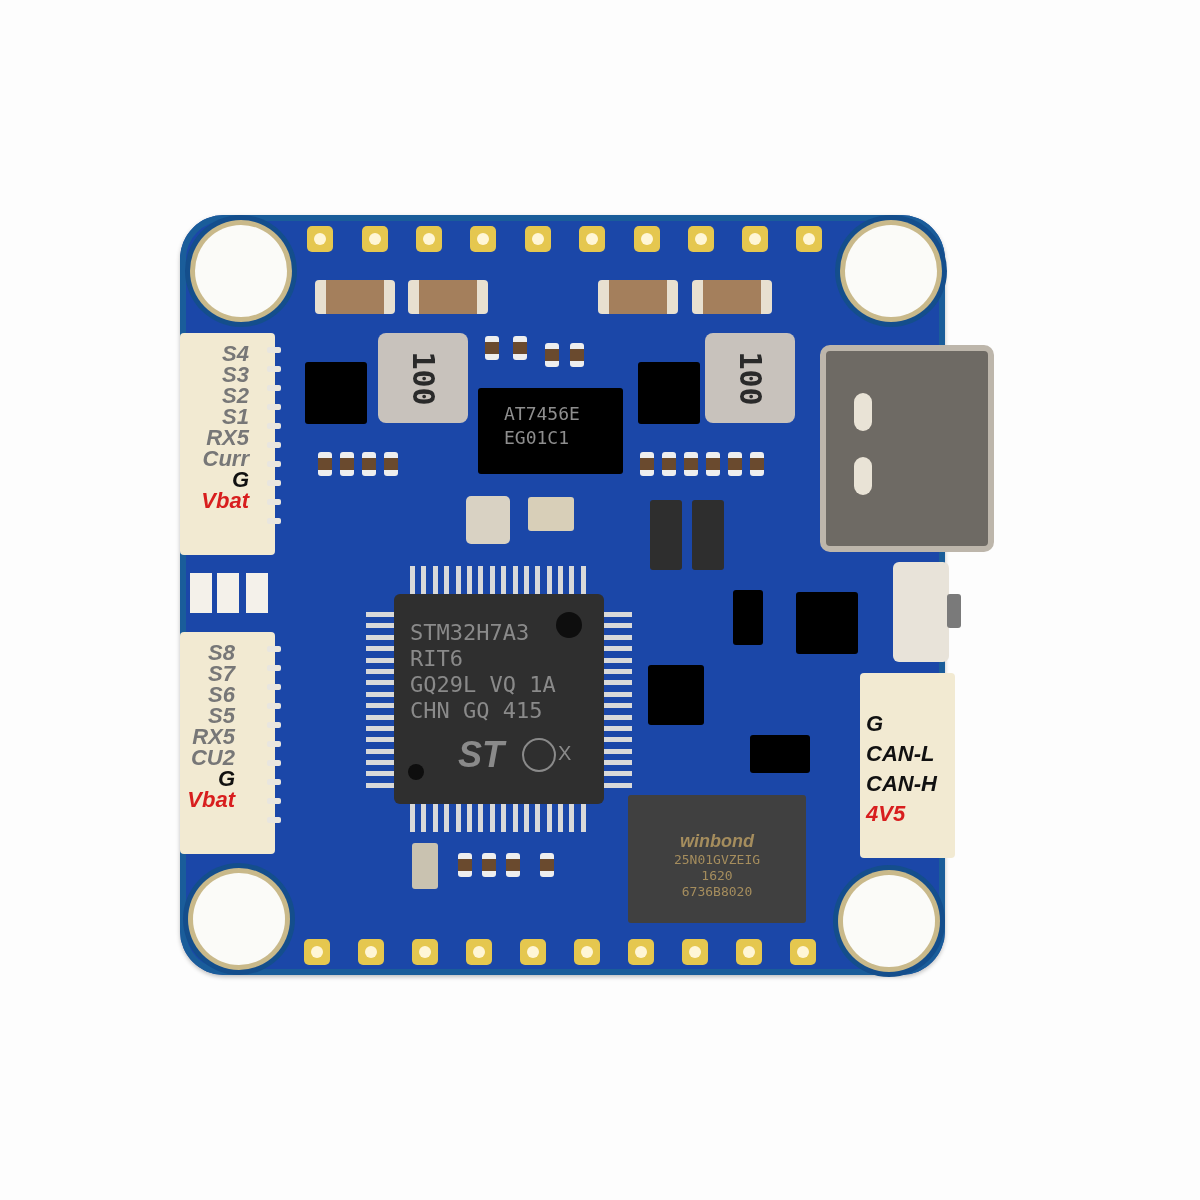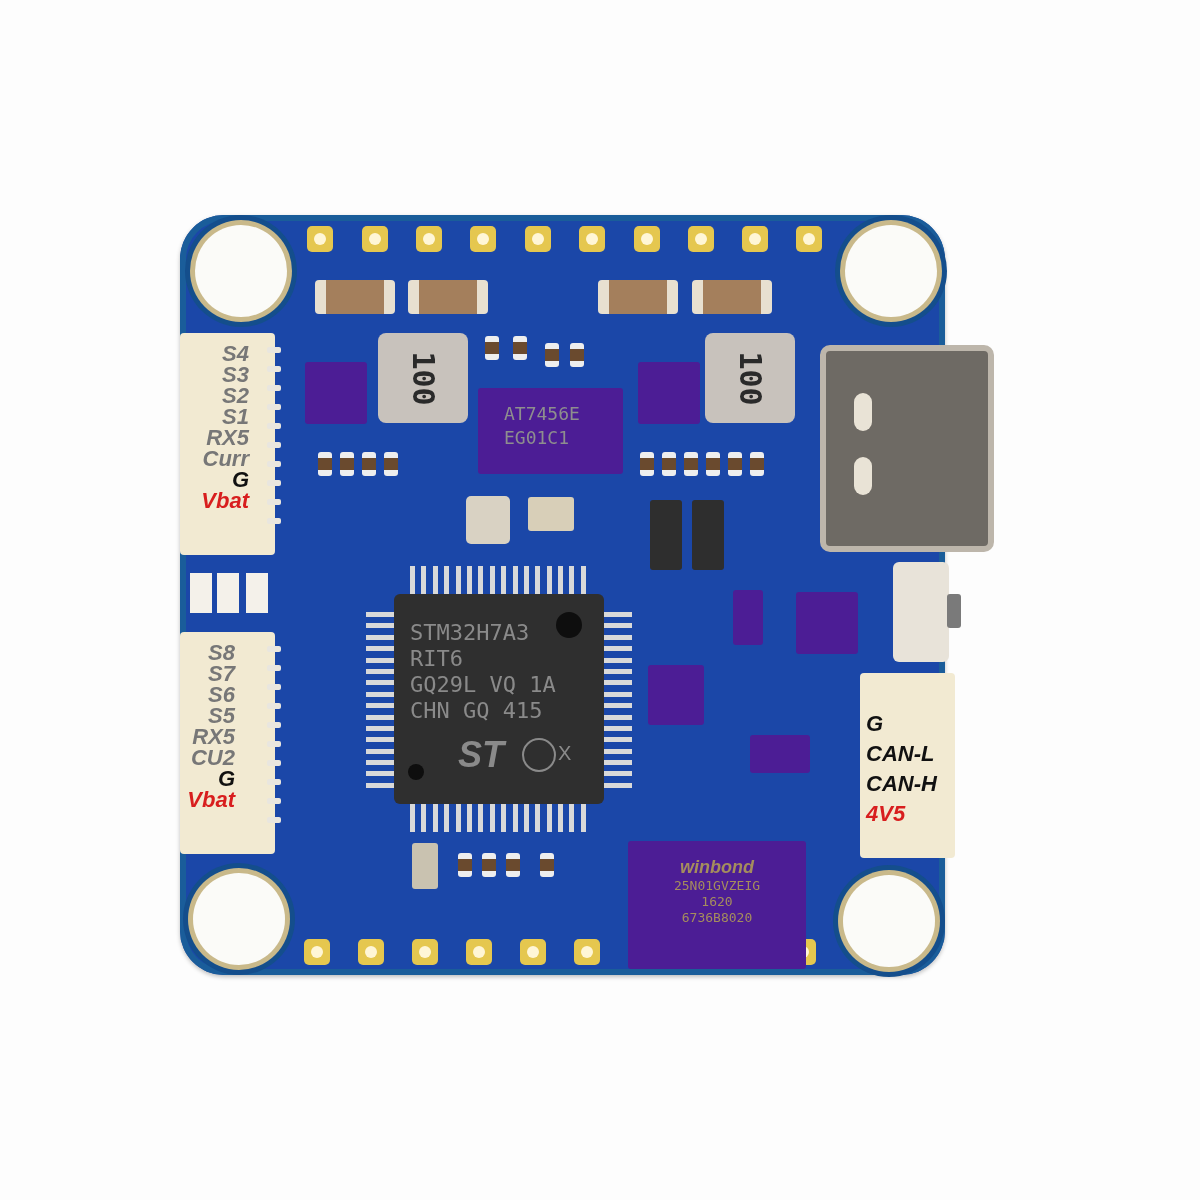--- a/index.html
+++ b/index.html
@@ -5,21 +5,21 @@
   html,body{margin:0;padding:0;background:#fdfdfd;}
   body{width:1200px;height:1200px;position:relative;overflow:hidden;font-family:"Liberation Sans",sans-serif;}
   .board{position:absolute;left:180px;top:215px;width:765px;height:760px;background:#1b47a8;border-radius:44px;
     box-shadow:inset 0 0 0 6px #1a5d9a, 0 2px 4px rgba(0,0,0,.25);}
   .hole{position:absolute;width:92px;height:92px;border-radius:50%;background:#fbfbf8;box-shadow:0 0 0 5px #c9b98a, 0 0 0 10px #144e8c;}
   .pad{position:absolute;width:26px;height:26px;background:#e5c74f;border-radius:5px;}
   .pad::after{content:"";position:absolute;left:7px;top:7px;width:12px;height:12px;border-radius:50%;background:#fff6d6;}
   .cap{position:absolute;background:linear-gradient(90deg,#e8e0d0 0 14%,#a47f5c 14% 86%,#e8e0d0 86%);border-radius:4px;}
   .ind{position:absolute;width:90px;height:90px;background:#c8c2bc;border-radius:8px;display:flex;align-items:center;justify-content:center;}
   .ind span{transform:rotate(90deg);font:bold 30px "DejaVu Sans Mono",monospace;color:#2a2a2a;}
-  .chip{position:absolute;background:#4c1d95;border-radius:3px;color:#8e8e8e;}
+  .chip{position:absolute;background:#000000;border-radius:3px;color:#8e8e8e;}
   .conn{position:absolute;background:#f2ead2;border-radius:4px;}
   .conn .lbl{position:absolute;font-weight:bold;font-size:22px;line-height:21px;text-align:right;font-style:italic;}
   .grey{color:#777;} .blk{color:#111;} .red{color:#d81e1e;}
   .pins{position:absolute;width:14px;}
   .pins i{display:block;height:6px;margin-bottom:13px;background:#e9e6df;border-radius:2px;}
   .smd{position:absolute;width:14px;height:24px;background:linear-gradient(#eee 0 25%,#6a4a2e 25% 75%,#eee 75%);border-radius:3px;}
   .qfp-legs-h i,.qfp-legs-v i{display:block;background:#d9d9d9;}
   .usbc{position:absolute;left:820px;top:345px;width:162px;height:195px;background:#6e6a64;border-radius:10px;border:6px solid #bdb6ab;}
   .usbc .slot{position:absolute;left:28px;width:18px;height:38px;border-radius:9px;background:#e9e3d6;}
   .switch{position:absolute;left:893px;top:562px;width:56px;height:100px;background:#e8e3d9;border-radius:6px;}
@@ -255,21 +255,21 @@
   <div style="position:absolute;left:164px;top:148px;font:20px 'Liberation Sans',sans-serif;">X</div>
   <div style="position:absolute;left:162px;top:18px;width:26px;height:26px;border-radius:50%;background:#0e0e0e;"></div>
   <div style="position:absolute;left:14px;top:170px;width:16px;height:16px;border-radius:50%;background:#0e0e0e;"></div>
 </div>
 
 <div class="chip" style="left:648px;top:665px;width:56px;height:60px;"></div>
 <div class="chip" style="left:796px;top:592px;width:62px;height:62px;"></div>
 <div class="chip" style="left:733px;top:590px;width:30px;height:55px;"></div>
 <div class="chip" style="left:750px;top:735px;width:60px;height:38px;"></div>
 
-<div class="chip" style="left:628px;top:795px;width:178px;height:128px;background:#4c1d95;text-align:center;padding-top:16px;box-sizing:border-box;color:#a58d5d;font:13px 'DejaVu Sans Mono',monospace;line-height:16px;margin-top:46px;">
+<div class="chip" style="left:628px;top:795px;width:178px;height:128px;background:#404040;text-align:center;padding-top:36px;box-sizing:border-box;color:#a58d5d;font:13px 'DejaVu Sans Mono',monospace;line-height:16px;">
   <div style="font:italic bold 18px 'Liberation Sans',sans-serif;">winbond</div>
   <div>25N01GVZEIG</div>
   <div>1620</div>
   <div>6736B8020</div>
 </div>
 
 <div style="position:absolute;left:412px;top:843px;width:26px;height:46px;background:#c9c2b0;border-radius:3px;"></div>
 <div class="smd" style="position:absolute;left:458px;top:853px;"></div>
 <div class="smd" style="position:absolute;left:482px;top:853px;"></div>
 <div class="smd" style="position:absolute;left:506px;top:853px;"></div>

